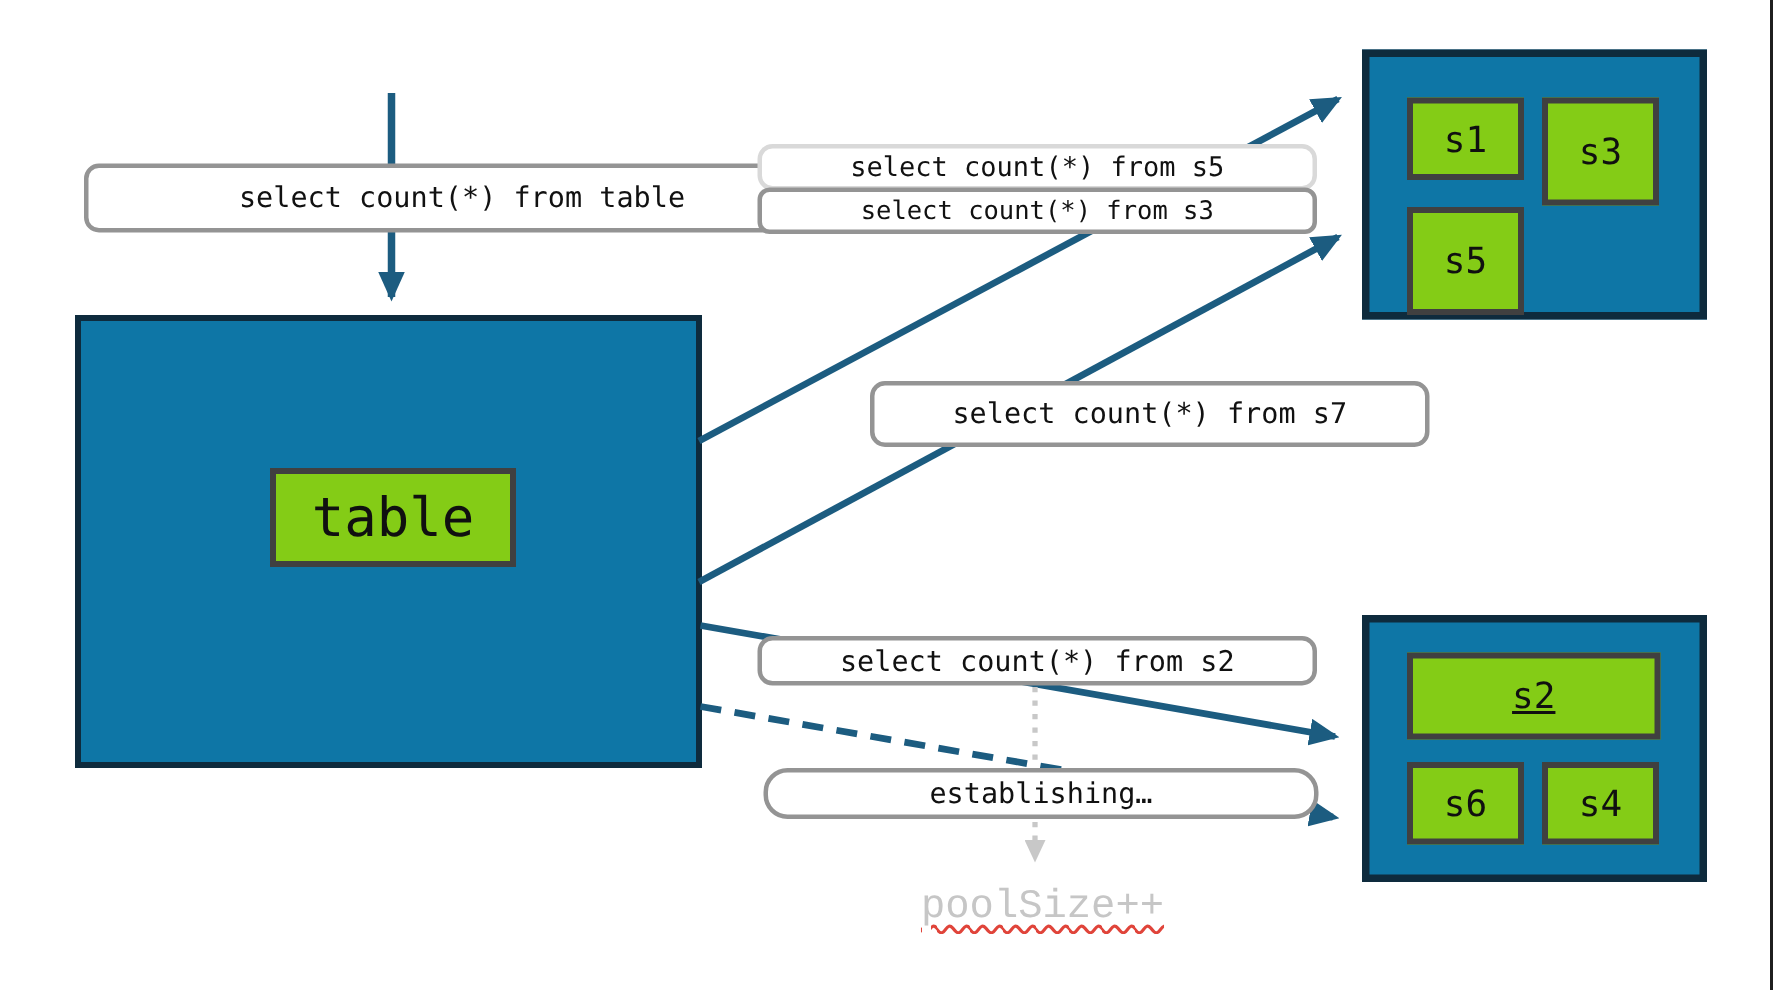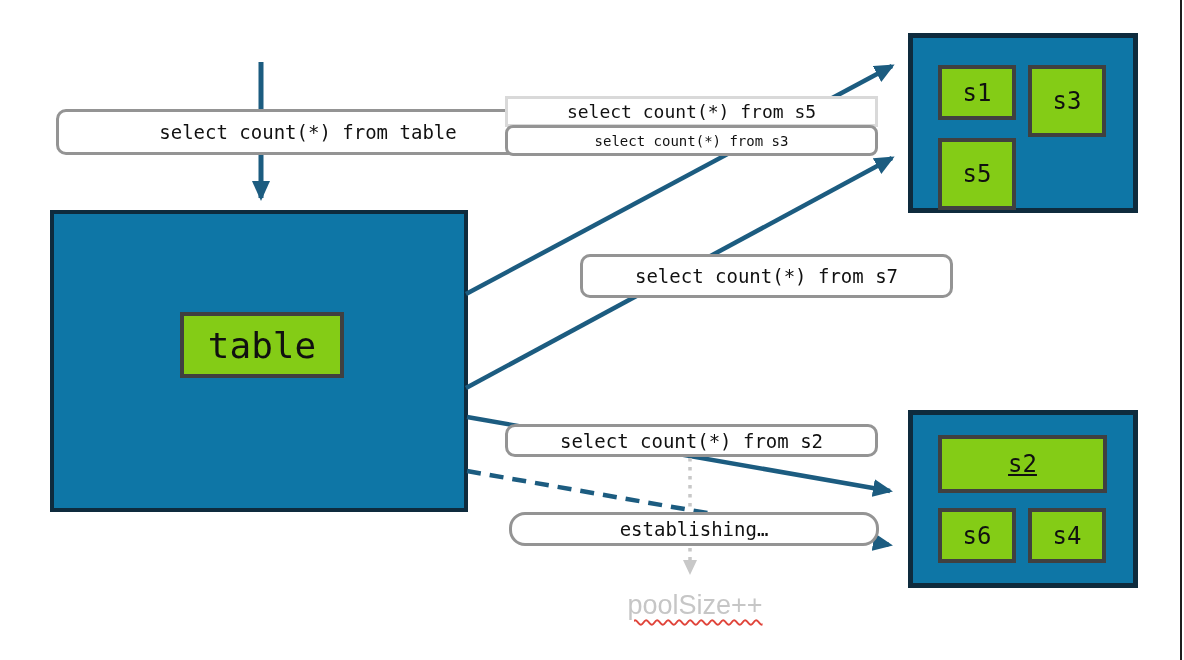--- a/index.html
+++ b/index.html
@@ -26,28 +26,28 @@
   .c-s6{left:25px;top:93px;width:78px;height:55px;}
   .c-s4{left:115px;top:93px;width:78px;height:55px;}
   .arrows{position:absolute;left:0;top:0;width:1184px;height:660px;}
   .qlabel{
     position:absolute;background:#ffffff;border:3px solid #949494;border-radius:10px;
     box-sizing:border-box;display:flex;align-items:center;justify-content:center;
     font-family:"DejaVu Sans Mono",monospace;font-size:19px;color:#111111;white-space:nowrap;
   }
   .qlabel.light{border-color:#d9d9d9;}
   .q-table{left:56px;top:109px;width:504px;height:46px;}
-  .q-s5{left:505px;top:96px;width:373px;height:31px;border-radius:0;font-size:18px;}
-  .q-s3{left:505px;top:125px;width:373px;height:31px;border-radius:8px;font-size:14px;}
+  .q-s5{left:505px;top:96px;width:373px;height:31px;border-radius:10px;font-size:18px;}
+  .q-s3{left:505px;top:125px;width:373px;height:31px;border-radius:8px;font-size:17px;}
   .q-s7{left:580px;top:254px;width:373px;height:44px;}
   .q-s2{left:505px;top:424px;width:373px;height:33px;}
   .q-est{left:509px;top:512px;width:370px;height:34px;border-radius:16px;}
   .pool-note{
     position:absolute;left:570px;top:590px;width:250px;text-align:center;
-    font-family:Liberation Sans, sans-serif;font-size:27px;color:#c6c6c6;
+    font-family:Liberation Mono, monospace;font-size:27px;color:#c6c6c6;
   }
   .pool-note span{
     text-decoration:underline;text-decoration-style:wavy;text-decoration-color:#e0443a;
     text-decoration-thickness:2px;text-underline-offset:5px;
   }
 </style>
 </head>
 <body>
 
 <div class="canvas">

